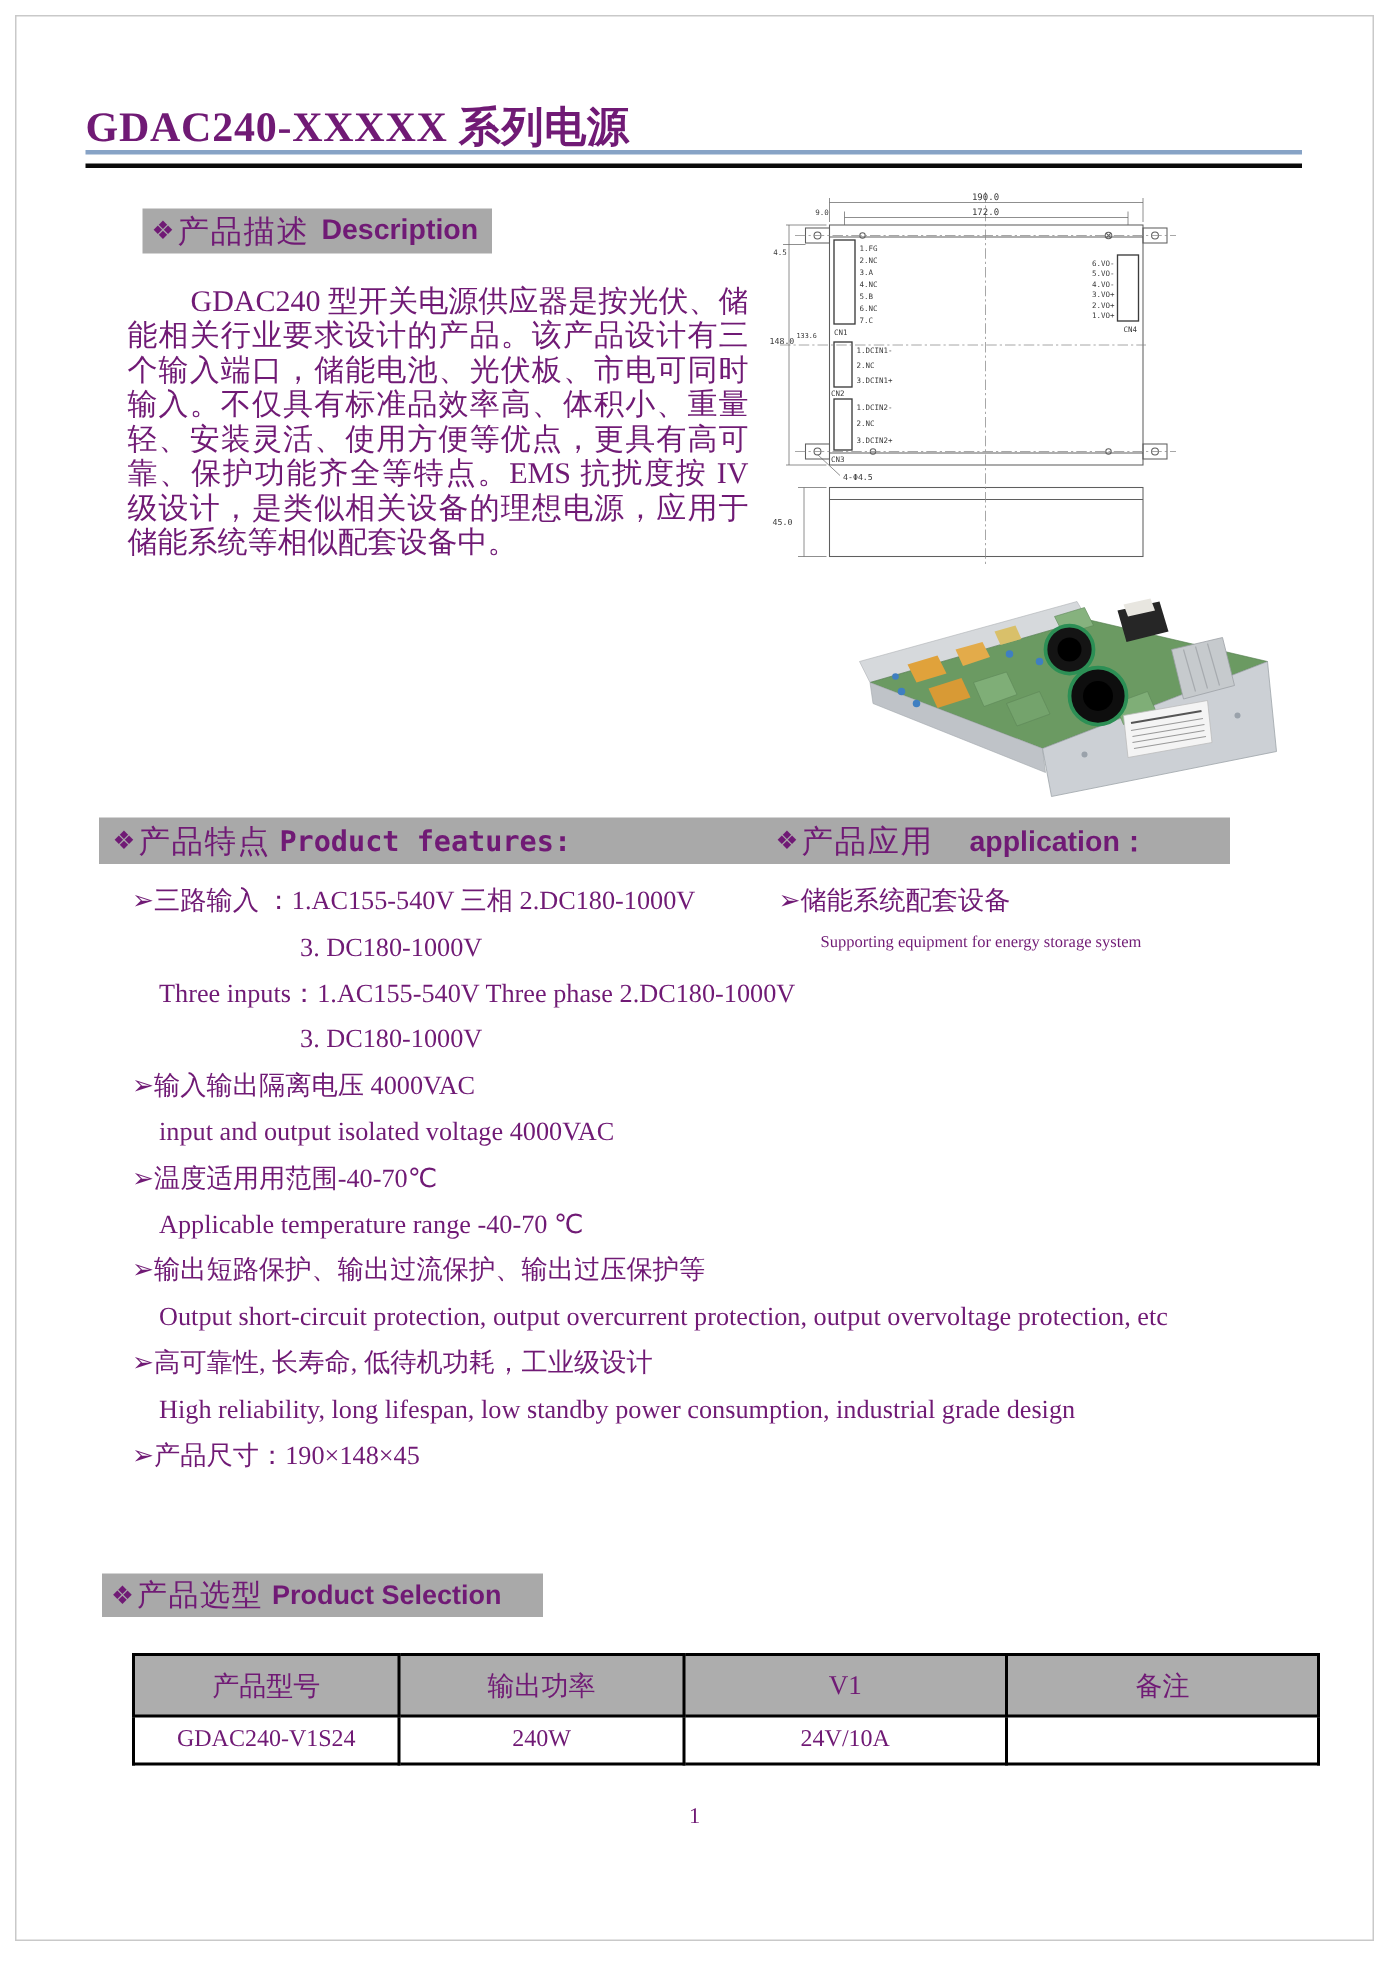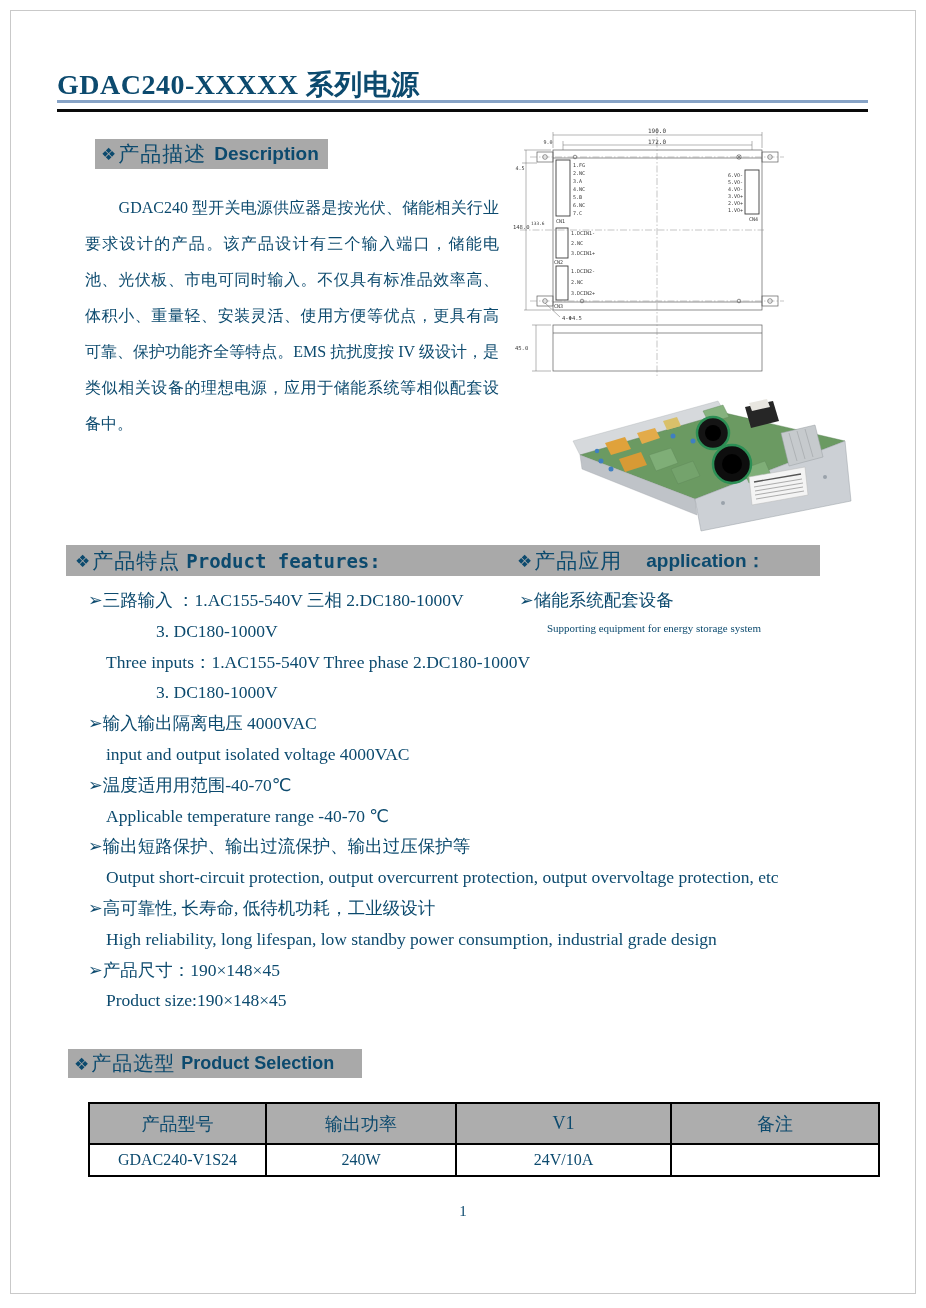--- a/index.html
+++ b/index.html
@@ -1,17 +1,17 @@
 <!DOCTYPE html>
 <html><head>
 <meta charset="utf-8">
 <style>
   html,body{margin:0;padding:0;background:#ffffff;}
   .page{position:relative;width:926px;height:1308px;background:#fff;overflow:hidden;
-        font-family:"Liberation Serif","DejaVu Sans",serif;color:#0c4a6e;}
+        font-family:"Liberation Serif","DejaVu Sans",serif;color:#701a75;}
   .page-border{position:absolute;left:10px;top:10px;width:904px;height:1282px;
         border:1px solid #c9c9c9;pointer-events:none;}
 
   
   .doc-title{position:absolute;left:57px;top:66px;margin:0;font-size:28px;font-weight:bold;
         letter-spacing:0.5px;font-family:"Liberation Serif",serif;}
   .rule-blue{position:absolute;left:57px;top:100px;width:811px;height:3px;background:#87a3c6;}
   .rule-black{position:absolute;left:57px;top:109px;width:811px;height:3px;background:#0a0a0a;}
 
   
@@ -24,28 +24,28 @@
   .band-feat{left:66px;top:545px;width:745px;height:31px;padding-left:9px;}
   .band-feat .en-mono{font-family:"DejaVu Sans Mono",monospace;font-weight:bold;font-size:19px;margin-left:6px;text-align:center;}
   .app-heading{position:absolute;left:451px;top:0;height:31px;display:flex;align-items:center;}
   .app-heading .en-sans{font-size:19px;margin-left:24px;}
   .band-sel{left:68px;top:1049px;width:288px;height:29px;padding-left:6px;}
   .band-sel .zh{font-size:20px;}
   .band-sel .en-sans{font-size:18px;margin-left:6px;}
 
   
   .desc-body{position:absolute;left:85px;top:190px;width:414px;margin:0;
-        font-size:16px;line-height:36px;text-align:justify;text-indent:2.1em;}
+        font-size:20px;line-height:23px;text-align:justify;text-indent:2.1em;}
 
   
   .feat-list{position:absolute;left:88px;top:585px;width:810px;}
   .feat-item{font-size:17.5px;line-height:30.8px;height:30.8px;white-space:nowrap;}
   .i-zh{margin-left:0;}
   .i-en{margin-left:18px;}
-  .i-sub{margin-left:68px;}
+  .i-sub{margin-left:112px;}
 
   .app-zh{position:absolute;left:519px;top:588px;font-size:17.5px;white-space:nowrap;}
   .app-en{position:absolute;left:547px;top:622px;font-size:11px;white-space:nowrap;}
 
   
   .sel-table{position:absolute;left:88px;top:1102px;width:790px;border-collapse:collapse;table-layout:fixed;}
   .sel-table th,.sel-table td{border:2px solid #000;text-align:center;font-weight:normal;
         font-family:"Liberation Serif",serif;}
   .sel-table th{height:37px;background:#adadad;font-size:18px;}
   .sel-table td{height:28px;font-size:16px;}
@@ -238,21 +238,20 @@
     <div class="feat-item i-sub">3. DC180-1000V</div>
     <div class="feat-item i-zh">➢输入输出隔离电压 4000VAC</div>
     <div class="feat-item i-en">input and output isolated voltage 4000VAC</div>
     <div class="feat-item i-zh">➢温度适用用范围-40-70℃</div>
     <div class="feat-item i-en">Applicable temperature range -40-70 ℃</div>
     <div class="feat-item i-zh">➢输出短路保护、输出过流保护、输出过压保护等</div>
     <div class="feat-item i-en">Output short-circuit protection, output overcurrent protection, output overvoltage protection, etc</div>
     <div class="feat-item i-zh">➢高可靠性, 长寿命, 低待机功耗，工业级设计</div>
     <div class="feat-item i-en">High reliability, long lifespan, low standby power consumption, industrial grade design</div>
     <div class="feat-item i-zh">➢产品尺寸：190×148×45</div>
-    <div class="feat-item i-en">Product size:190×148×45</div>
   </div>
 
   <div class="app-zh">➢储能系统配套设备</div>
   <div class="app-en">Supporting equipment for energy storage system</div>
 
   <div class="band band-sel">
     <span class="diamond">❖</span>
     <span class="zh">产品选型</span>
     <span class="en-sans">Product Selection</span>
   </div>

